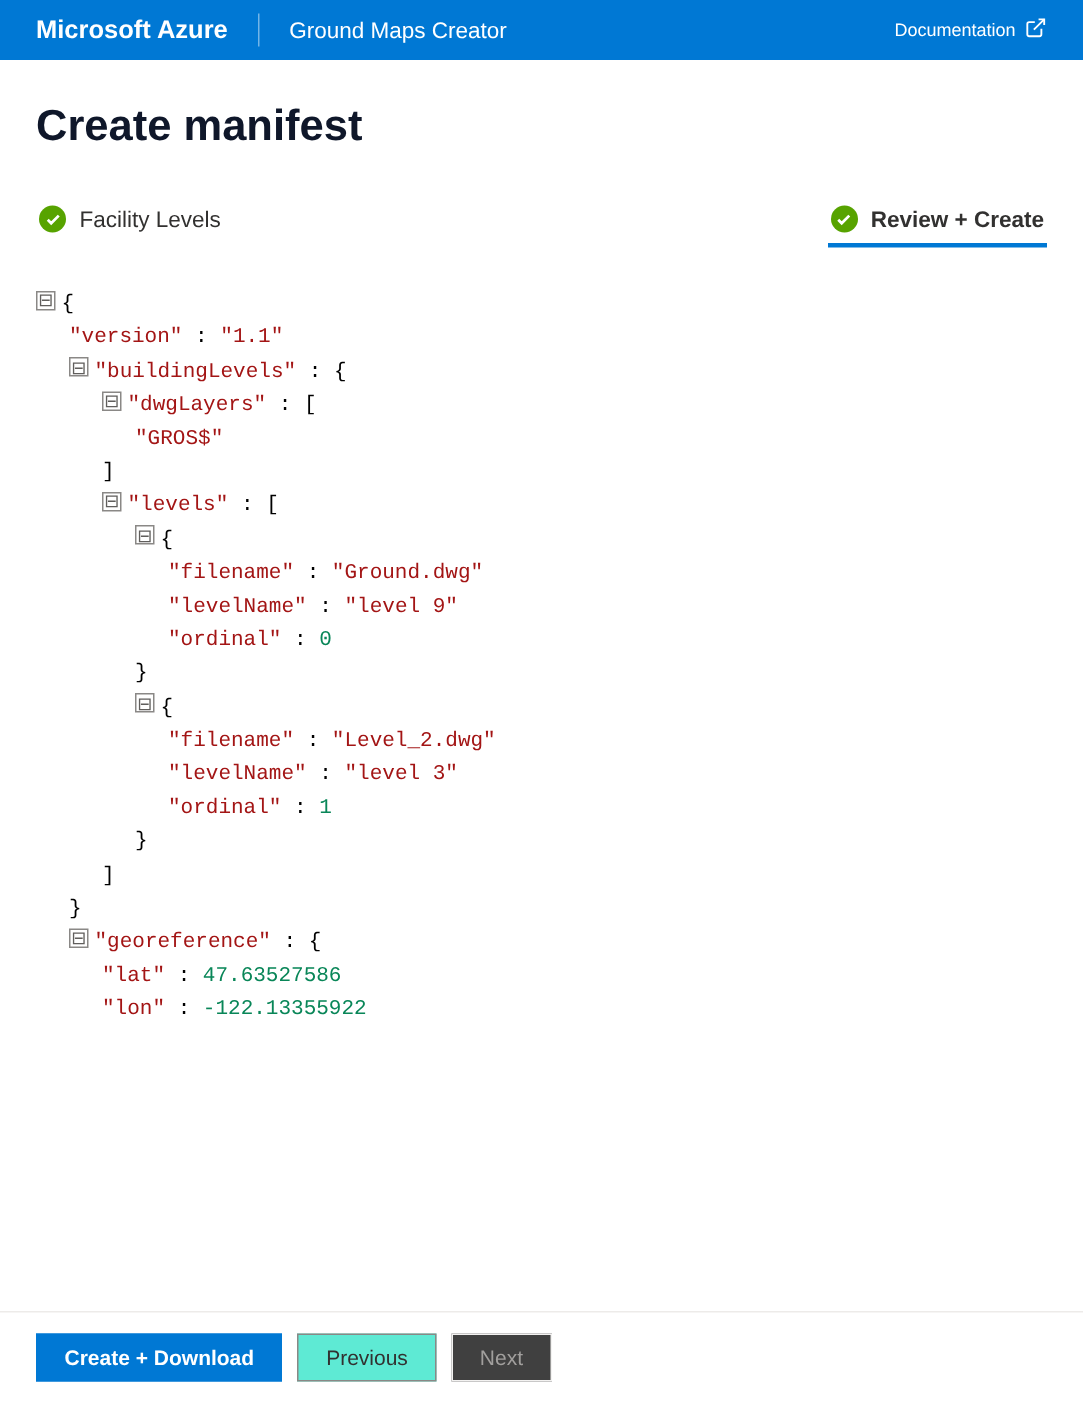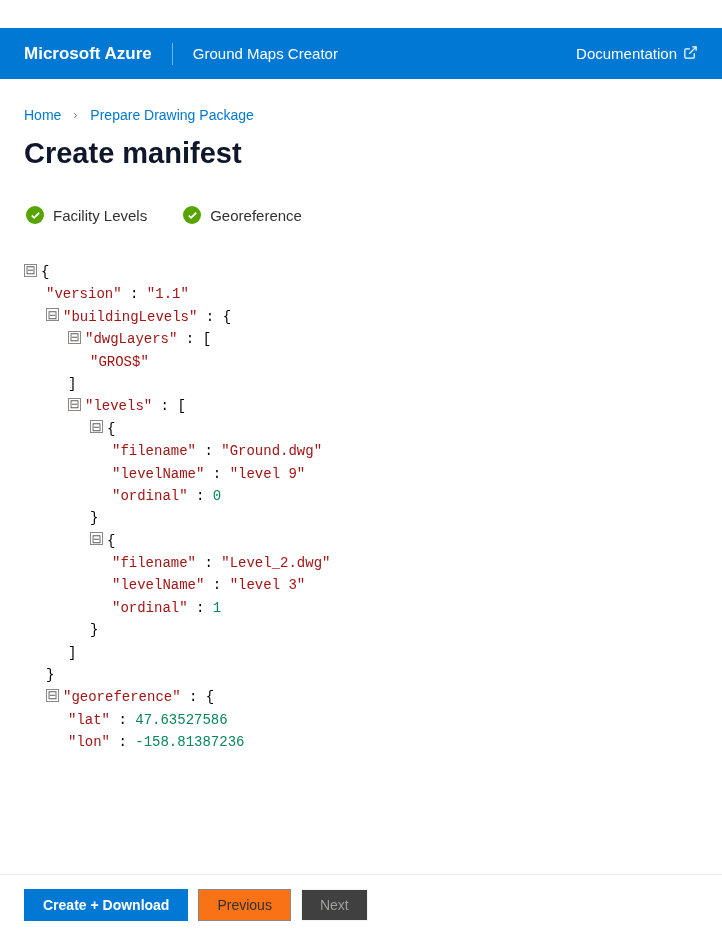--- a/index.html
+++ b/index.html
@@ -1,53 +1,53 @@
 <!DOCTYPE html>
 <html><head>
   <meta charset="utf-8">
   <style>
     * { margin: 0; padding: 0; box-sizing: border-box; }
     body { font-family: "Segoe UI", -apple-system, BlinkMacSystemFont, sans-serif; background: #fff; color: #323130; width: 722px; }
 
-    .topbar { background: #0078d4; color: #fff; height: 51px; display: flex; align-items: center; padding: 0 24px; justify-content: space-between; margin-top: 28px; }
+    .topbar { background: #0078d4; color: #fff; height: 40px; display: flex; align-items: center; padding: 0 24px; justify-content: space-between; }
     .topbar-left { display: flex; align-items: center; gap: 20px; }
     .brand { font-size: 17px; font-weight: 600; }
     .topbar-divider { width: 1px; height: 22px; background: rgba(255,255,255,0.45); }
     .app-title { font-size: 15px; font-weight: 400; }
-    .topbar-link { display: flex; align-items: center; gap: 6px; font-size: 15px; cursor: pointer; text-align: right; }
+    .topbar-link { display: flex; align-items: center; gap: 6px; font-size: 12px; cursor: pointer; text-align: right; }
 
     .page { padding: 28px 24px 110px 24px; }
     .breadcrumb { font-size: 14px; display: flex; align-items: center; gap: 10px; margin-bottom: 14px; }
     .breadcrumb a { color: #0078d4; text-decoration: none; cursor: pointer; }
     .breadcrumb .sep { color: #605e5c; }
     .breadcrumb .sep svg { display: block; }
 
     h1.page-title { font-size: 29px; font-weight: 600; color: #0f172a; margin-bottom: 30px; }
 
-    .tabs { display: flex; gap: 32px; border-bottom: 1px solid transparent; margin-bottom: 26px; flex-wrap: wrap; }
+    .tabs { display: flex; gap: 32px; border-bottom: 1px solid transparent; margin-bottom: 26px; flex-wrap: wrap; justify-content: space-between; }
     .tab { display: flex; align-items: center; gap: 9px; font-size: 15px; font-weight: 400; color: #323130; padding: 6px 2px 10px 2px; cursor: pointer; position: relative; }
     .tab.active { font-weight: 600; }
     .tab.active::after { content: ""; position: absolute; bottom: 0; left: 0; right: 0; height: 3px; background: #0078d4; }
     .check-badge { width: 18px; height: 18px; border-radius: 50%; background: #57a300; display: inline-flex; align-items: center; justify-content: center; flex-shrink: 0; }
     .check-badge svg { display: block; }
 
     .json-view { font-family: Consolas, "Courier New", monospace; font-size: 14px; line-height: 1.6; color: #000; }
     .toggle { display: inline-flex; align-items: center; justify-content: center; width: 13px; height: 13px; border: 1px solid #8a8886; font-size: 12px; line-height: 1; font-family: "Segoe UI", sans-serif; color: #605e5c; background: #fff; margin-right: 4px; vertical-align: 1px; cursor: pointer; user-select: none; position: relative; top: -1px; }
     .key { color: #a31515; }
     .str { color: #a31515; }
     .num { color: #098658; }
     .pun { color: #000; }
     .line { white-space: nowrap; }
     .i1 { padding-left: 22px; }
     .i2 { padding-left: 44px; }
     .i3 { padding-left: 66px; }
     .i4 { padding-left: 88px; }
 
     .footer { position: fixed; bottom: 0; left: 0; width: 722px; background: #fff; border-top: 1px solid #edebe9; padding: 14px 24px; display: flex; gap: 10px; }
-    .btn { font-family: inherit; font-size: 14px; padding: 7px 18px; border: 1px solid #8a8886; background: #f97316; color: #323130; cursor: pointer; }
+    .btn { font-family: inherit; font-size: 14px; padding: 7px 18px; border: 1px solid #8a8886; background: #5eead4; color: #323130; cursor: pointer; }
     .btn-primary { background: #0078d4; border-color: #0078d4; color: #fff; font-weight: 600; cursor: pointer; }
     .btn-disabled { background: #404040; border-color: #f3f2f1; color: #a19f9d; cursor: default; }
   </style>
 </head>
 <body>
 
 <div class="topbar">
   <div class="topbar-left">
     <span class="brand">Microsoft Azure</span>
     <span class="topbar-divider"></span>
@@ -60,48 +60,39 @@
           <path d="M18 13v6a2 2 0 0 1-2 2H5a2 2 0 0 1-2-2V8a2 2 0 0 1 2-2h6"></path>
           <polyline points="15 3 21 3 21 9"></polyline>
           <line x1="10" y1="14" x2="21" y2="3"></line>
         </svg>
     </span>
   </div>
 </div>
 
 <div class="page">
 
-  <div class="breadcrumb">
-    <a>Home</a>
-    <span class="sep">
-      <svg width="9" height="9" viewBox="0 0 24 24" fill="none" stroke="#605e5c" stroke-width="2.5">
-          <polyline points="9 18 15 12 9 6"></polyline>
-        </svg>
-    </span>
-    <a>Prepare Drawing Package</a>
-  </div>
 
   <h1 class="page-title">Create manifest</h1>
 
   <div class="tabs">
     <div class="tab">
       <span class="check-badge">
           <svg width="11" height="11" viewBox="0 0 24 24" fill="none" stroke="#fff" stroke-width="4">
             <polyline points="20 6 9 17 4 12"></polyline>
           </svg>
         </span>
       <span>Facility Levels</span>
     </div>
-    <div class="tab">
+    <div class="tab active">
       <span class="check-badge">
           <svg width="11" height="11" viewBox="0 0 24 24" fill="none" stroke="#fff" stroke-width="4">
             <polyline points="20 6 9 17 4 12"></polyline>
           </svg>
         </span>
-      <span>Georeference</span>
+      <span>Review + Create</span>
     </div>
   </div>
 
   <div class="json-view">
     <div class="line"><span class="toggle">⊟</span><span class="pun">{</span></div>
     <div class="line i1"><span class="key">"version"</span><span class="pun"> : </span><span class="str">"<span>1.1</span>"</span></div>
     <div class="line i1"><span class="toggle">⊟</span><span class="key">"buildingLevels"</span><span class="pun"> : {</span></div>
     <div class="line i2"><span class="toggle">⊟</span><span class="key">"dwgLayers"</span><span class="pun"> : [</span></div>
     <div class="line i3"><span class="str">"<span>GROS$</span>"</span></div>
     <div class="line i2"><span class="pun">]</span></div>
@@ -113,21 +104,21 @@
     <div class="line i3"><span class="pun">}</span></div>
     <div class="line i3"><span class="toggle">⊟</span><span class="pun">{</span></div>
     <div class="line i4"><span class="key">"filename"</span><span class="pun"> : </span><span class="str">"<span>Level_2.dwg</span>"</span></div>
     <div class="line i4"><span class="key">"levelName"</span><span class="pun"> : </span><span class="str">"<span>level 3</span>"</span></div>
     <div class="line i4"><span class="key">"ordinal"</span><span class="pun"> : </span><span class="num">1</span></div>
     <div class="line i3"><span class="pun">}</span></div>
     <div class="line i2"><span class="pun">]</span></div>
     <div class="line i1"><span class="pun">}</span></div>
     <div class="line i1"><span class="toggle">⊟</span><span class="key">"georeference"</span><span class="pun"> : {</span></div>
     <div class="line i2"><span class="key">"lat"</span><span class="pun"> : </span><span class="num">47.63527586</span></div>
-    <div class="line i2"><span class="key">"lon"</span><span class="pun"> : </span><span class="num">-158.81387236</span></div>
+    <div class="line i2"><span class="key">"lon"</span><span class="pun"> : </span><span class="num">-122.13355922</span></div>
   </div>
 
 </div>
 
 <div class="footer">
   <button class="btn btn-primary">Create + Download</button>
   <button class="btn">Previous</button>
   <button class="btn btn-disabled">Next</button>
 </div>
 

